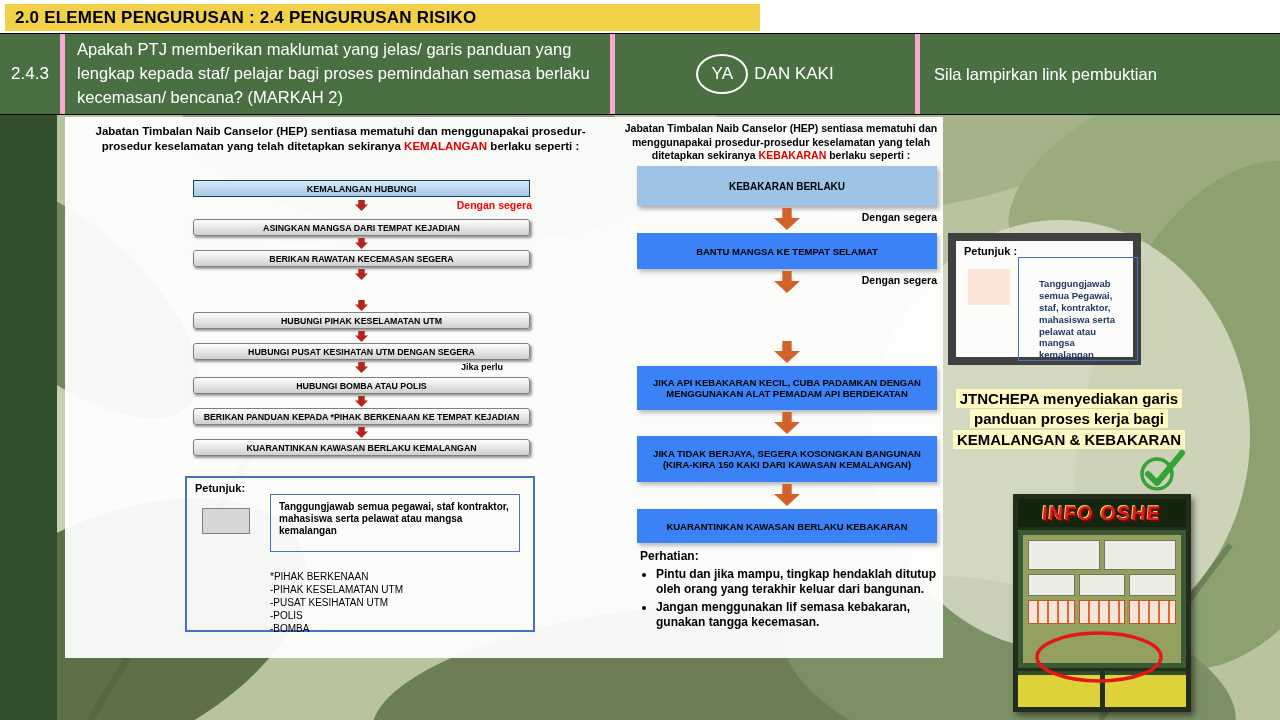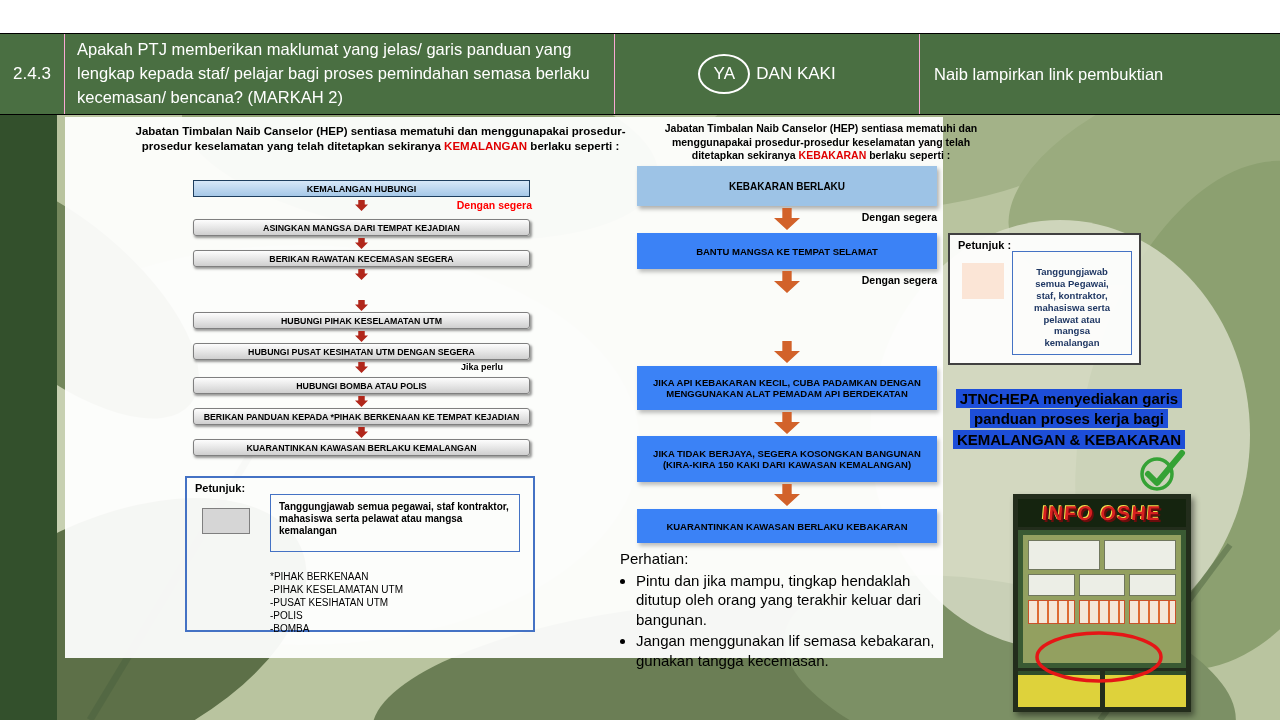--- a/index.html
+++ b/index.html
@@ -10,39 +10,39 @@
   .bg-svg { position:absolute; left:0; top:115px; width:1280px; height:605px; z-index:0; }
 
   
   .title-bar { position:absolute; left:5px; top:4px; width:755px; height:27px; background:#F2D149;
     display:flex; align-items:center; padding-left:10px; z-index:4; }
   .title-bar span { font-size:17px; font-weight:bold; color:#000; letter-spacing:.2px; }
 
   
   .header-row { position:absolute; left:0; top:33px; width:1280px; height:82px; display:flex;
     background:#4A6F42; border-top:1px solid #000; border-bottom:1px solid #000; z-index:3; color:#fff; }
-  .hcell { border-right:1px solid #f9a8d4; display:flex; align-items:center; }
+  .hcell { border-right:5px solid #f9a8d4; display:flex; align-items:center; }
   .cell-code { width:65px; justify-content:center; font-size:17px; }
   .cell-question { width:550px; padding:6px 12px; font-size:16.5px; line-height:1.45; }
   .cell-answer { width:305px; justify-content:center; font-size:17px; gap:6px; }
   .cell-evidence { flex:1; padding-left:14px; font-size:16.5px; border-right:none; }
   .ya-circle { display:inline-flex; align-items:center; justify-content:center;
     width:52px; height:40px; border:2px solid #fff; border-radius:50%;text-align:center; }
 
   
   .left-strip { position:absolute; left:0; top:115px; width:57px; height:605px; background:#33502C; z-index:1; }
 
   
   .content-panel { position:absolute; left:65px; top:117px; width:878px; height:541px;
     background:rgba(255,255,255,.94); z-index:1; }
 
   .abs { position:absolute; z-index:2; }
 
   
-  .flow-intro { text-align:center; font-weight:bold; color:#000;margin-left:40px; }
+  .flow-intro { text-align:center; font-weight:bold; color:#000; }
   .intro-left { left:88px; top:124px; width:505px; font-size:11.5px; line-height:1.3; }
   .intro-right { left:622px; top:122px; width:318px; font-size:10.5px; line-height:1.3; }
   .kw-red { color:#E00000; }
 
   
   .start-left { left:193px; top:180px; width:337px; height:17px;
     background:linear-gradient(180deg,#d7e8f8,#a6c8e8); border:1px solid #1f3f5f;
     display:flex; align-items:center; justify-content:center; font-size:9px; font-weight:bold; }
   .gstep { left:193px; width:337px; height:17px;
     background:linear-gradient(180deg,#fdfdfd 0%,#e9e9e9 45%,#cfcfcf 100%);
@@ -66,34 +66,34 @@
   .start-right { left:637px; top:166px; width:300px; height:40px; background:#9DC3E6;
     box-shadow:2px 3px 4px rgba(0,0,0,.3); display:flex; align-items:center; justify-content:center;
     font-size:10px; font-weight:bold; }
   .pstep { left:637px; width:300px; background:#3b82f6; box-shadow:2px 3px 4px rgba(0,0,0,.25);
     display:flex; align-items:center; justify-content:center; text-align:center;
     font-size:9.5px; font-weight:bold; padding:4px 12px; }
   .oarrow { left:774px; width:26px; height:22px; background:#D2622A;
     clip-path:polygon(32% 0%,68% 0%,68% 45%,100% 45%,50% 100%,0% 45%,32% 45%); }
   .lbl-black { left:830px; width:107px; text-align:right; color:#000; font-size:10.5px; font-weight:bold; }
 
-  .caution { left:620px; top:549px; width:322px; font-size:15px; font-weight:normal; line-height:1.3; }
+  .caution { left:640px; top:549px; width:322px; font-size:12px; font-weight:bold; line-height:1.3; }
   .caution ul { margin:2px 0 8px 16px; padding:0; }
   .caution li { margin-bottom:2px; }
 
   
-  .legend-right { left:948px; top:233px; width:193px; height:132px; border:2px solid #404040;
+  .legend-right { left:948px; top:233px; width:193px; height:132px; border:8px solid #404040;
     background:rgba(255,255,255,.92); }
   .legend-swatch-peach { position:absolute; left:12px; top:28px; width:42px; height:36px; background:#FBE5D6; }
   .legend-inner-right { position:absolute; left:62px; top:16px; width:120px; height:104px;
-    border:1.5px solid #4472C4; padding:14px; font-size:9.5px; font-weight:bold; line-height:1.25; color:#203864;text-align:center; }
+    border:1.5px solid #4472C4; padding:20px; font-size:9.5px; font-weight:bold; line-height:1.25; color:#203864; }
 
   
   .callout { left:952px; top:389px; width:234px; text-align:center; font-size:15px; font-weight:bold; line-height:1.35; }
-  .callout span { background:#1d4ed8; padding:1px 4px; box-decoration-break:clone; -webkit-box-decoration-break:clone; }
+  .callout span { background:#fef9c3; padding:1px 4px; box-decoration-break:clone; -webkit-box-decoration-break:clone; }
   .check-svg { left:1138px; top:447px; width:50px; height:46px; }
 
   
   .photo-frame { left:1013px; top:494px; width:178px; height:218px; background:#232d1c;
     padding:5px; box-shadow:3px 4px 6px rgba(0,0,0,.45); }
   .photo-top { height:28px; background:#15240f; display:flex; align-items:center; justify-content:center; }
   .photo-top span { font-size:20px; font-weight:900; color:#D62020; letter-spacing:1px;
     text-shadow:2px 2px 0 #6b0c0c, -1px -1px 0 #f3df4e; transform:skewX(-5deg); }
   .photo-board { position:relative; margin-top:3px; height:138px; background:#93a060;
     border:5px solid #3a5a33; padding:5px; display:flex; flex-direction:column; gap:4px; }
@@ -121,34 +121,37 @@
     <ellipse cx="1235" cy="300" rx="150" ry="260" fill="#8CA070" transform="rotate(15 1235 300)"></ellipse>
     <ellipse cx="60" cy="180" rx="170" ry="75" fill="#74875C" transform="rotate(40 60 180)"></ellipse>
     <ellipse cx="110" cy="520" rx="210" ry="115" fill="#5D7048" transform="rotate(-25 110 520)"></ellipse>
     <ellipse cx="640" cy="580" rx="270" ry="85" fill="#6B7E55" transform="rotate(-8 640 580)"></ellipse>
     <ellipse cx="1010" cy="565" rx="230" ry="95" fill="#7C9065" transform="rotate(12 1010 565)"></ellipse>
     <ellipse cx="1060" cy="320" rx="190" ry="215" fill="#D7DCC6" opacity="0.85"></ellipse>
     <path d="M90 605 L250 340" stroke="#49603d" stroke-width="7" opacity="0.5" fill="none"></path>
     <path d="M1100 605 L1230 430" stroke="#49603d" stroke-width="6" opacity="0.45" fill="none"></path>
   </svg>
 
+  <div class="title-bar">
+    <span>2.0 ELEMEN PENGURUSAN : 2.4 PENGURUSAN RISIKO</span>
+  </div>
 
   <div class="header-row">
     <div class="hcell cell-code">
       <span>2.4.3</span>
     </div>
     <div class="hcell cell-question">
       <span>Apakah PTJ memberikan maklumat yang jelas/ garis panduan yang lengkap kepada staf/ pelajar bagi proses pemindahan semasa berlaku kecemasan/ bencana?  (MARKAH 2)</span>
     </div>
     <div class="hcell cell-answer">
       <span class="ya-circle">YA</span>
       <span>DAN KAKI</span>
     </div>
     <div class="hcell cell-evidence">
-      <span>Naib lampirkan link pembuktian</span>
+      <span>Sila lampirkan link pembuktian</span>
     </div>
   </div>
 
   <div class="left-strip"></div>
   <div class="content-panel"></div>
 
   <div class="abs flow-intro intro-left">
     <span>Jabatan Timbalan Naib Canselor (HEP) sentiasa mematuhi dan menggunapakai prosedur-prosedur keselamatan yang telah ditetapkan sekiranya </span><span class="kw-red">KEMALANGAN</span><span> berlaku seperti :</span>
   </div>
 

